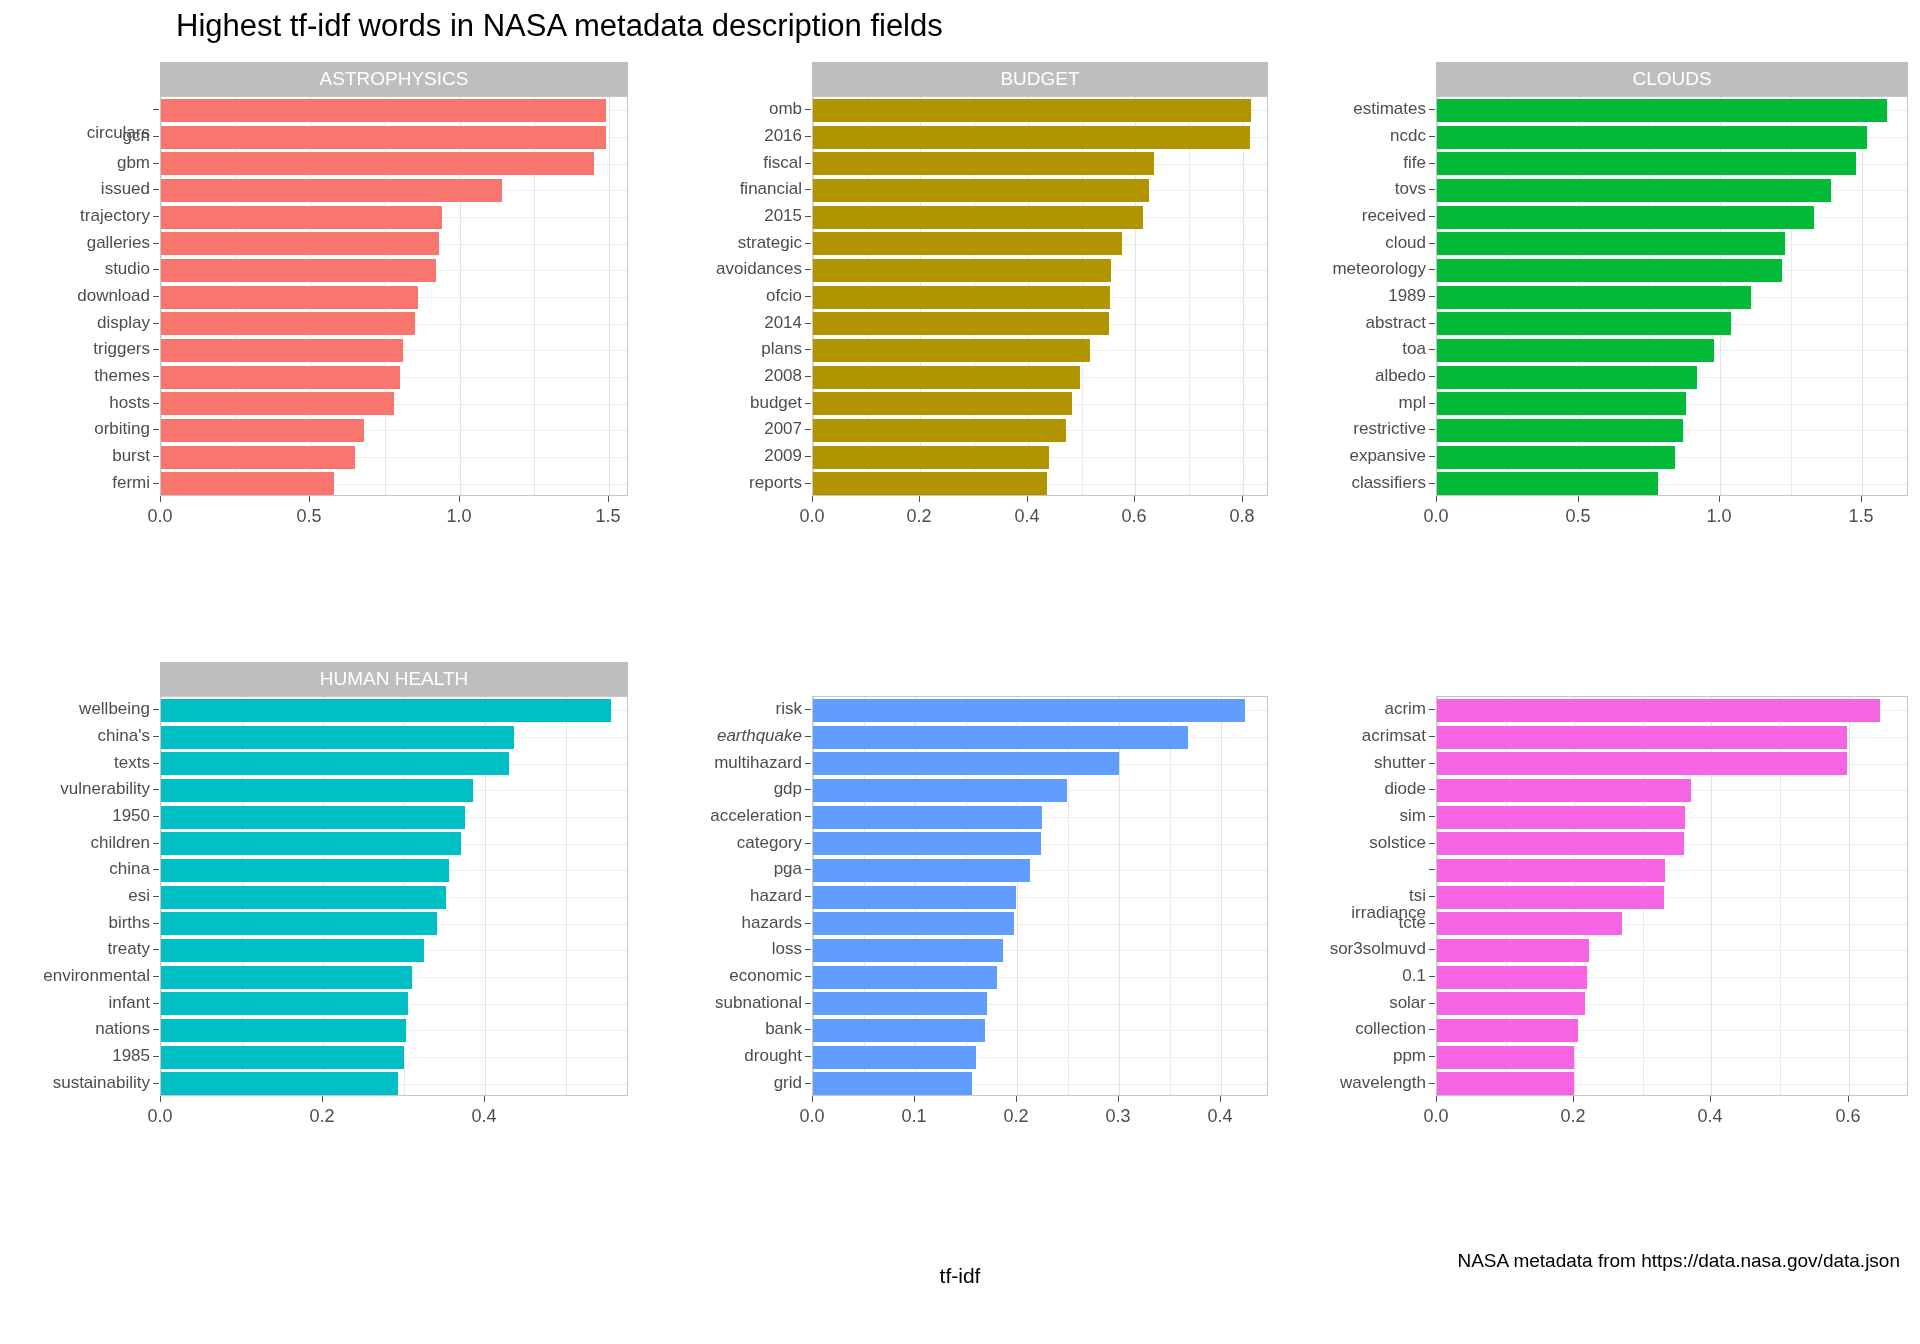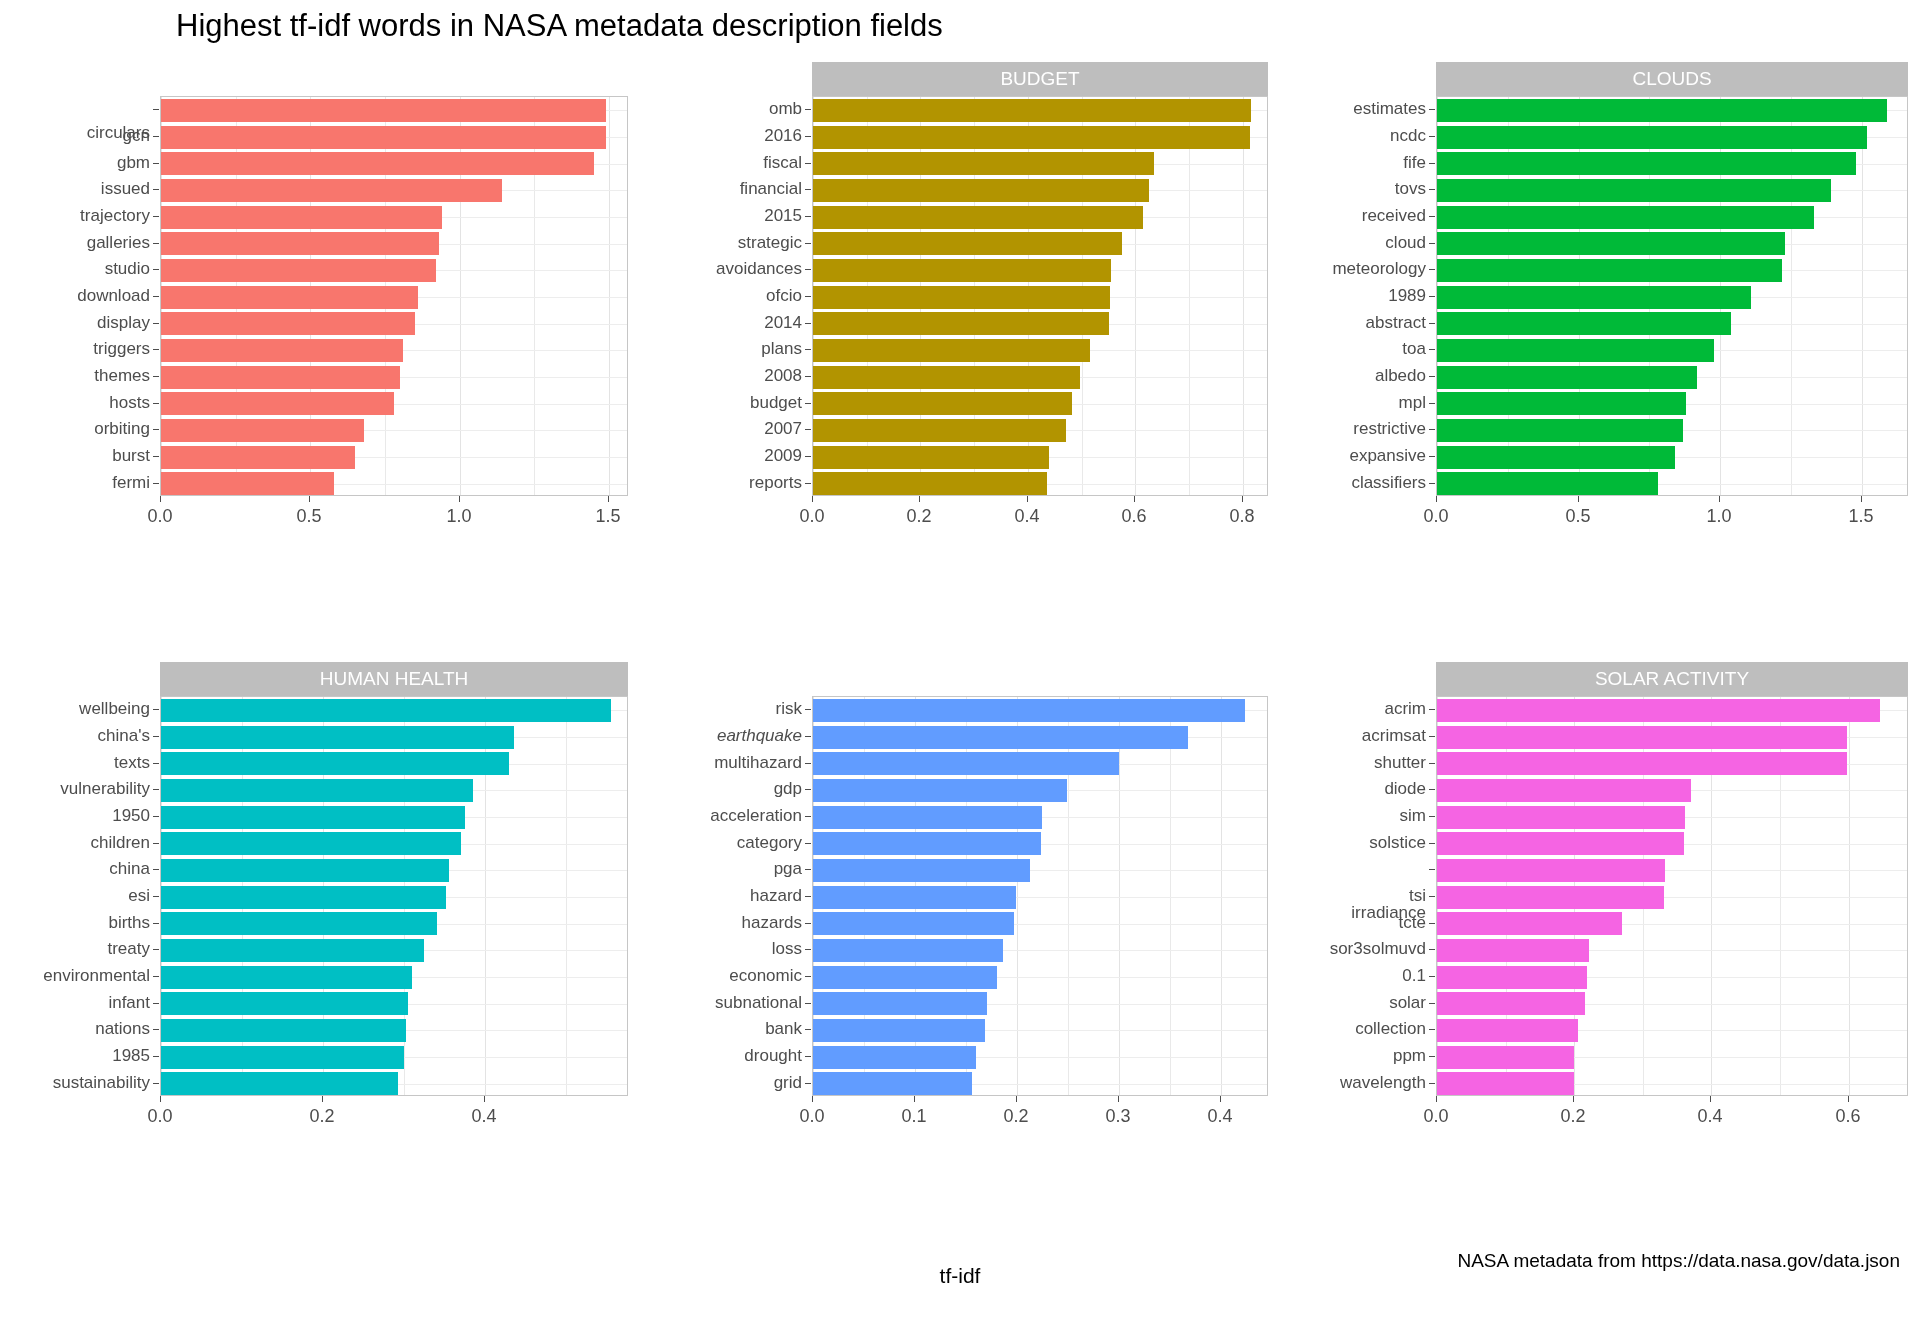--- a/index.html
+++ b/index.html
@@ -116,20 +116,21 @@
     white-space:nowrap;
   }
 </style>
 </head>
 <body>
 
 <div id="root">
   <div class="chart-title">Highest tf-idf words in NASA metadata description fields</div>
   <div class="facet-grid">
       <div class="facet">
+        <div class="strip" style="left: 160px; top: 10px; width: 468px;">ASTROPHYSICS</div>
         <div class="panel" style="left: 160px; top: 44px; width: 468px; height: 400px;">
           <div class="gridline-v major" style="left: 0px;"></div>
           <div class="gridline-v" style="left: 75px;"></div>
           <div class="gridline-v major" style="left: 149px;"></div>
           <div class="gridline-v" style="left: 224px;"></div>
           <div class="gridline-v major" style="left: 299px;"></div>
           <div class="gridline-v" style="left: 373px;"></div>
           <div class="gridline-v major" style="left: 448px;"></div>
           <div class="bars">
             <div class="gridline-h" style="top: 13px;"></div>
@@ -539,21 +540,20 @@
         <div class="xtick" style="left: 274px; top: 444px;"></div>
         <div class="xlabel" style="left: 274px; top: 454px;">0.1</div>
         <div class="xtick" style="left: 376px; top: 444px;"></div>
         <div class="xlabel" style="left: 376px; top: 454px;">0.2</div>
         <div class="xtick" style="left: 478px; top: 444px;"></div>
         <div class="xlabel" style="left: 478px; top: 454px;">0.3</div>
         <div class="xtick" style="left: 580px; top: 444px;"></div>
         <div class="xlabel" style="left: 580px; top: 454px;">0.4</div>
       </div>
       <div class="facet">
-        <div class="strip" style="left: 156px; top: 10px; width: 472px;">SOLAR ACTIVITY</div>
         <div class="panel" style="left: 156px; top: 44px; width: 472px; height: 400px;">
           <div class="gridline-v major" style="left: 0px;"></div>
           <div class="gridline-v" style="left: 69px;"></div>
           <div class="gridline-v major" style="left: 137px;"></div>
           <div class="gridline-v" style="left: 206px;"></div>
           <div class="gridline-v major" style="left: 274px;"></div>
           <div class="gridline-v" style="left: 343px;"></div>
           <div class="gridline-v major" style="left: 412px;"></div>
           <div class="bars">
             <div class="gridline-h" style="top: 13px;"></div>

